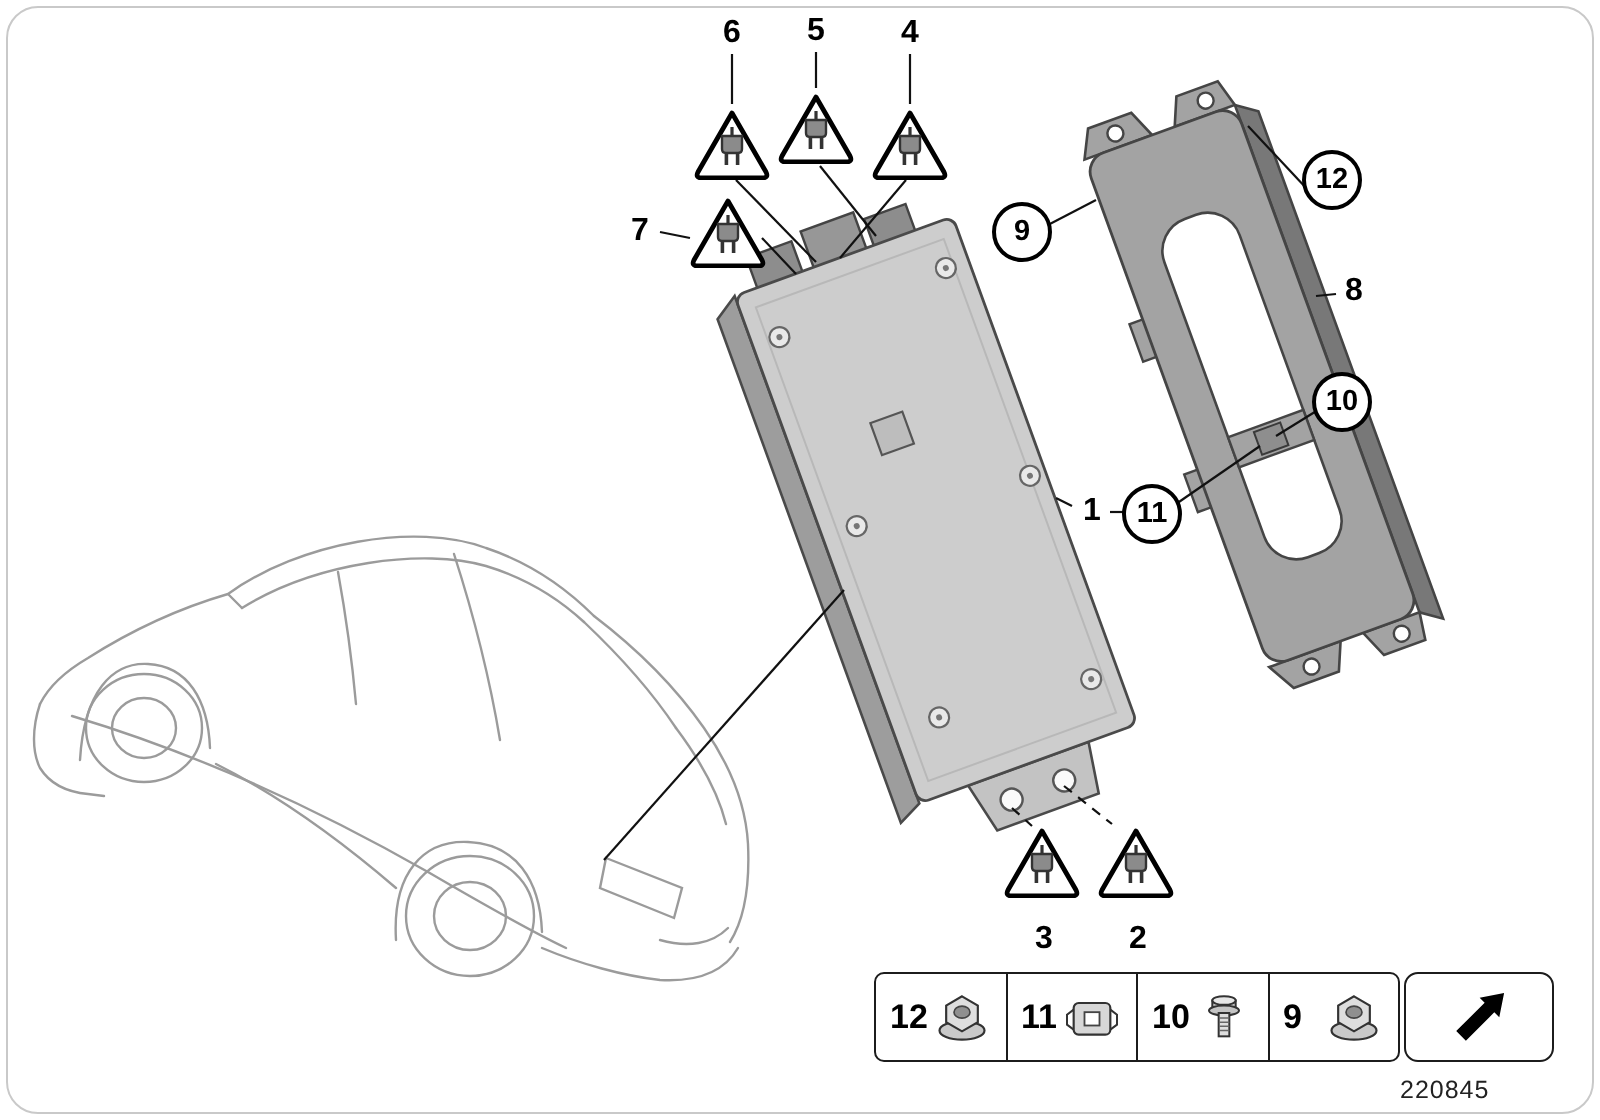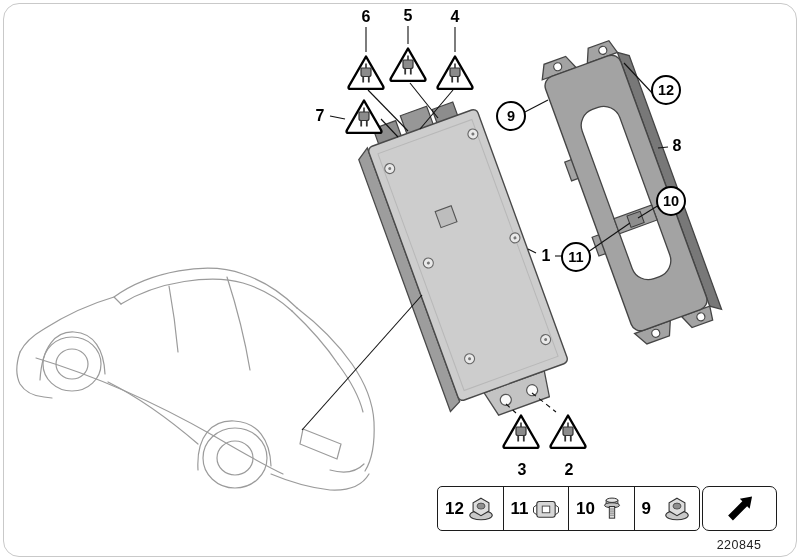--- a/index.html
+++ b/index.html
@@ -16,21 +16,21 @@
           border:1.6px solid #1c1c1c;border-radius:5px;display:flex;background:#fff;box-sizing:border-box;}
   .legend-cell{flex:1;display:flex;align-items:center;justify-content:space-between;
           padding:0 7px;border-left:1.6px solid #1c1c1c;box-sizing:border-box;}
   .legend-cell:first-child{border-left:none;}
   .legend-num{font-weight:bold;font-size:17px;color:#000;}
   .legend-icon{width:30px;height:28px;}
   .arrow-box{position:absolute;left:702px;top:486px;width:75px;height:45px;
           border:1.6px solid #1c1c1c;border-radius:7px;display:flex;align-items:center;
           justify-content:center;background:#fff;box-sizing:border-box;}
   .arrow-box svg{width:36px;height:31px;}
-  .diagram-number{position:absolute;left:700px;top:538px;width:78px;text-align:center;
+  .diagram-number{position:absolute;left:700px;top:538px;width:78px;
           font-size:12.5px;color:#222;letter-spacing:.5px;}
 </style>
 </head>
 <body>
 
 <div class="stage">
   <div class="frame"></div>
 
   <svg width="0" height="0" style="position:absolute">
     <defs>

